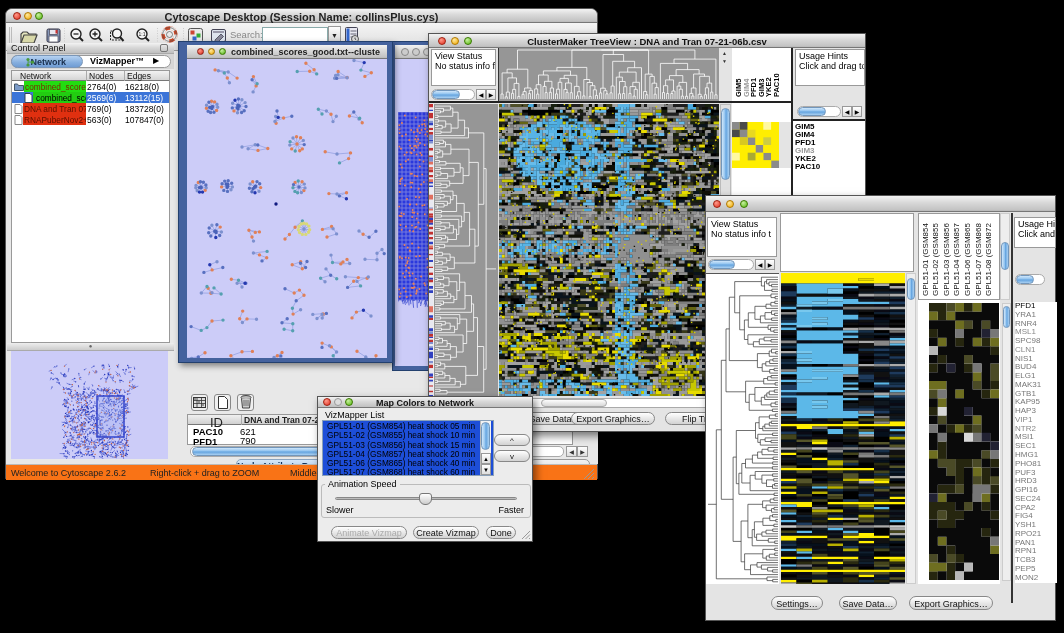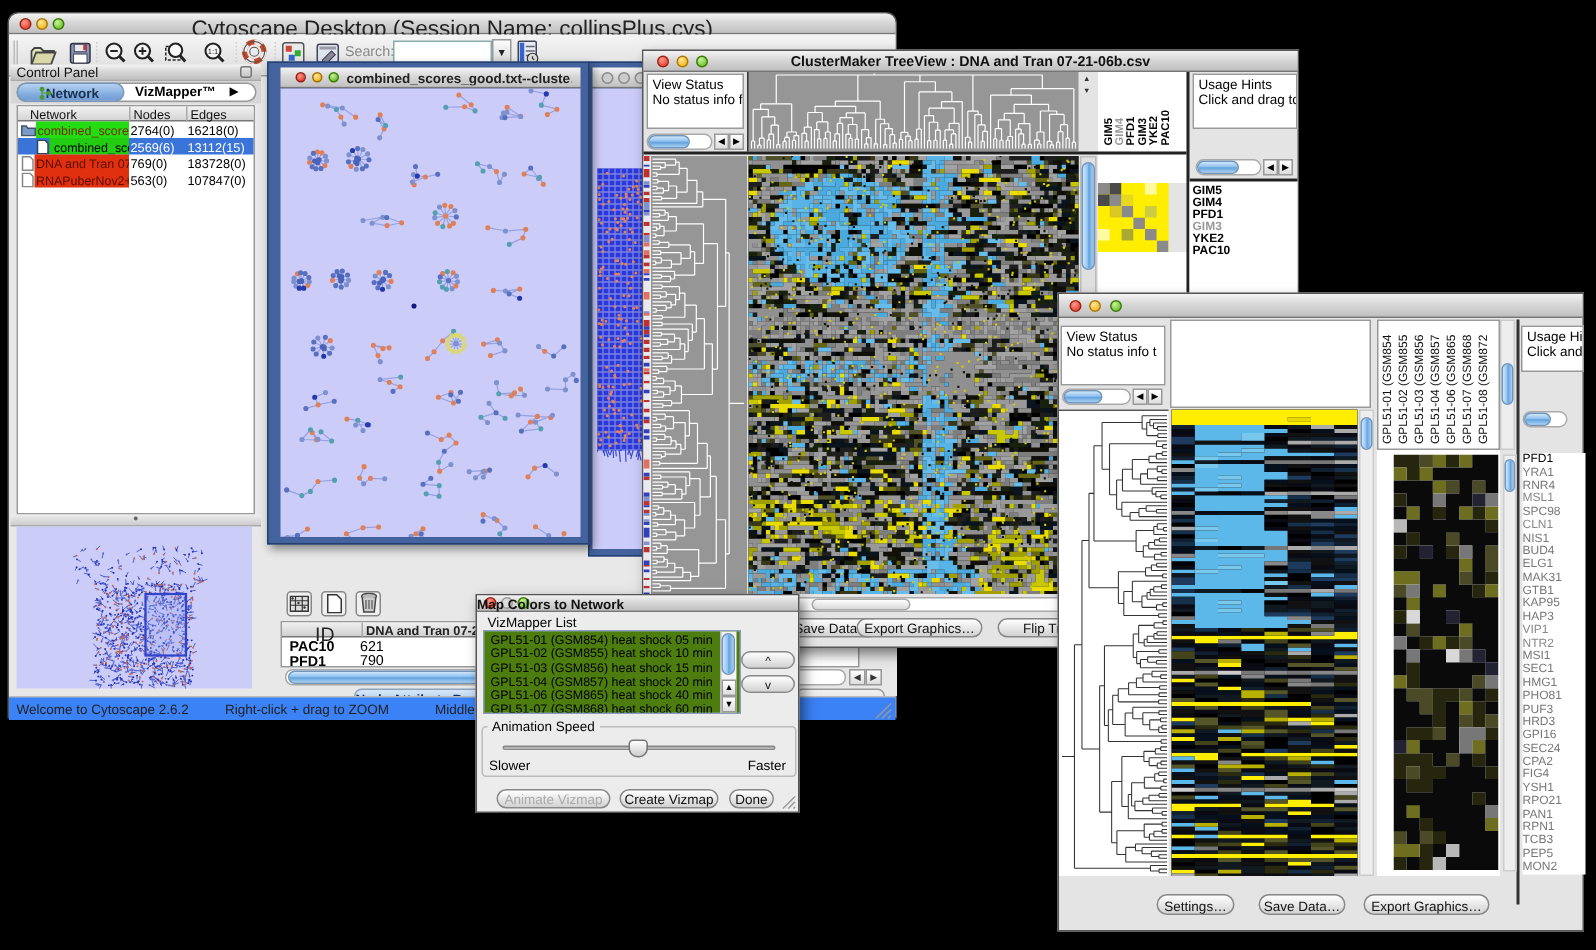--- a/index.html
+++ b/index.html
@@ -11,21 +11,21 @@
 .vthumb{position:absolute;background:linear-gradient(90deg,#cfe6fa,#8fc2ef 45%,#62a2de 55%,#a9d0f2);border:1px solid #7296bb;border-radius:6px}
 .whitebox{position:absolute;background:#fff;border:1px solid #999;font-size:9px;color:#000;padding:1px 0 0 3px;line-height:10px;overflow:hidden;white-space:nowrap}
 </style></head>
 <body>
 
 <div class="abs" style="left:5px;top:8px;width:593px;height:471px;background:#e8e8e8;border:1px solid #555;border-radius:7px 7px 0 0">
   <div class="tbar abs" style="left:0;top:0;width:100%;height:14px;border-radius:7px 7px 0 0">
     <div class="light" style="left:7px;background:radial-gradient(circle at 35% 30%,#ff9a8a,#e03020);border:1px solid #a02010"></div>
     <div class="light" style="left:18px;background:radial-gradient(circle at 35% 30%,#ffe9a0,#f0a800);border:1px solid #b07800"></div>
     <div class="light" style="left:29px;background:radial-gradient(circle at 35% 30%,#c8f0a0,#58b810);border:1px solid #3a7a00"></div>
-    <div class="abs" style="width:100%;text-align:center;font-size:15px;font-weight:normal;color:#222;top:2px">Cytoscape Desktop (Session Name: collinsPlus.cys)</div>
+    <div class="abs" style="width:100%;text-align:center;font-size:11px;font-weight:bold;color:#222;top:2px">Cytoscape Desktop (Session Name: collinsPlus.cys)</div>
   </div>
 
   <div class="abs tbar" style="left:0;top:14px;width:100%;height:28px;background:linear-gradient(#f5f5f5,#dcdcdc);border-bottom:1px solid #999">
     <svg class="abs" style="left:0;top:0" width="380" height="28">
 <path d="M3.5 4v20M5.5 4v20" stroke="#bbb" stroke-width="1"></path>
 <g transform="translate(14,5)">
  <path d="M1 15V6l2-2h4l2 2h7v3" fill="#e8e8c0" stroke="#444" stroke-width="1.2"></path>
  <path d="M1 15l3-8h13l-3 8z" fill="#d8d8a8" stroke="#444" stroke-width="1.2"></path>
 </g>
 <g transform="translate(40,5)">
@@ -196,21 +196,21 @@
 
     <div class="sbtrack" style="left:12px;top:58px;width:374px;height:11px;border-radius:5px"></div>
     <div class="sbthumb" style="left:14px;top:59px;width:330px;height:9px"></div>
     <div class="abs" style="left:388px;top:58px;width:11px;height:11px;background:linear-gradient(#fff,#ddd);border:1px solid #999;font-size:6px;text-align:center;line-height:11px;color:#333">◀</div>
     <div class="abs" style="left:399px;top:58px;width:11px;height:11px;background:linear-gradient(#fff,#ddd);border:1px solid #999;font-size:6px;text-align:center;line-height:11px;color:#333">▶</div>
 
     <div class="abs" style="left:58px;top:71px;width:92px;height:13px;background:linear-gradient(#d5e6f8,#a8c8ea);border:1px solid #8aa4c0;border-radius:5px 5px 0 0;font-size:9px;font-weight:bold;color:#10305a;text-align:center;line-height:13px;white-space:nowrap;overflow:hidden">Node Attribute Browser</div>
     <div class="abs" style="left:352px;top:71px;width:60px;height:13px;background:linear-gradient(#f2f2f2,#ddd);border:1px solid #999;border-radius:5px 5px 0 0"></div>
   </div>
 
-  <div class="abs" style="left:0;top:455px;width:100%;height:16px;background:#3b82f6;border-top:1px solid #bbb">
+  <div class="abs" style="left:0;top:455px;width:100%;height:16px;background:#f97316;border-top:1px solid #bbb">
     <div class="abs" style="left:5px;top:3px;font-size:9px;color:#222">Welcome to Cytoscape 2.6.2</div>
     <div class="abs" style="left:144px;top:3px;font-size:9px;color:#222">Right-click + drag  to  ZOOM</div>
     <div class="abs" style="left:284px;top:3px;font-size:9px;color:#222">Middle-click + drag  to  PAN</div>
     <svg class="abs" style="right:2px;top:3px" width="12" height="12">
         <path d="M11 1L1 11M11 5L5 11M11 9L9 11" stroke="#999" stroke-width="1"></path>
       </svg>
   </div>
 </div>
 
 <div class="abs" style="left:392px;top:41px;width:42px;height:330px;background:#44629e;border:1px solid #23406e">
@@ -369,24 +369,24 @@
   <div class="btn" style="left:95px;top:378px;width:62px;height:13px;line-height:13px">Save Data…</div>
   <div class="btn" style="left:142px;top:378px;width:84px;height:13px;line-height:13px">Export Graphics…</div>
   <div class="btn" style="left:236px;top:378px;width:78px;height:13px;line-height:13px">Flip Tree N</div>
 </div>
 
 <div class="abs" style="left:317px;top:396px;width:216px;height:146px;background:#ececec;border:1px solid #555;box-shadow:3px 4px 8px rgba(0,0,0,0.5)">
   <div class="tbar abs" style="left:0;top:0;width:100%;height:11px">
     <div class="light" style="left:5px;top:1px;background:radial-gradient(circle at 35% 30%,#ff9a8a,#e03020);border:1px solid #a02010"></div>
     <div class="light" style="left:16px;top:1px;background:#ddd;border:1px solid #999"></div>
     <div class="light" style="left:27px;top:1px;background:radial-gradient(circle at 35% 30%,#c8f0a0,#58b810);border:1px solid #3a7a00"></div>
-    <div class="abs" style="width:100%;text-align:left;font-size:9px;font-weight:bold;color:#111;top:1px">Map Colors to Network</div>
+    <div class="abs" style="width:100%;text-align:center;font-size:9px;font-weight:bold;color:#111;top:1px">Map Colors to Network</div>
   </div>
   <div class="abs" style="left:7px;top:13px;font-size:9px;color:#000">VizMapper List</div>
-  <div class="abs" style="left:4px;top:23px;width:172px;height:56px;background:#4d7c0f;border:1px solid #8aa0b8;font-size:8.3px;line-height:9.3px;color:#000;padding:1px 0 0 4px;overflow:hidden">
+  <div class="abs" style="left:4px;top:23px;width:172px;height:56px;background:#1d4ed8;border:1px solid #8aa0b8;font-size:8.3px;line-height:9.3px;color:#000;padding:1px 0 0 4px;overflow:hidden">
       <div>GPL51-01 (GSM854) heat shock 05 min</div>
       <div>GPL51-02 (GSM855) heat shock 10 min</div>
       <div>GPL51-03 (GSM856) heat shock 15 min</div>
       <div>GPL51-04 (GSM857) heat shock 20 min</div>
       <div>GPL51-06 (GSM865) heat shock 40 min</div>
       <div>GPL51-07 (GSM868) heat shock 60 min</div>
     </div>
   <div class="abs" style="left:162px;top:24px;width:11px;height:54px;background:#f4f4f4;border-left:1px solid #bbb"></div>
   <div class="vthumb" style="left:163px;top:25px;width:9px;height:28px"></div>
   <div class="abs" style="left:163px;top:56px;width:10px;height:11px;background:linear-gradient(#fff,#ddd);border:1px solid #999;font-size:6px;text-align:center;line-height:11px">▲</div>

